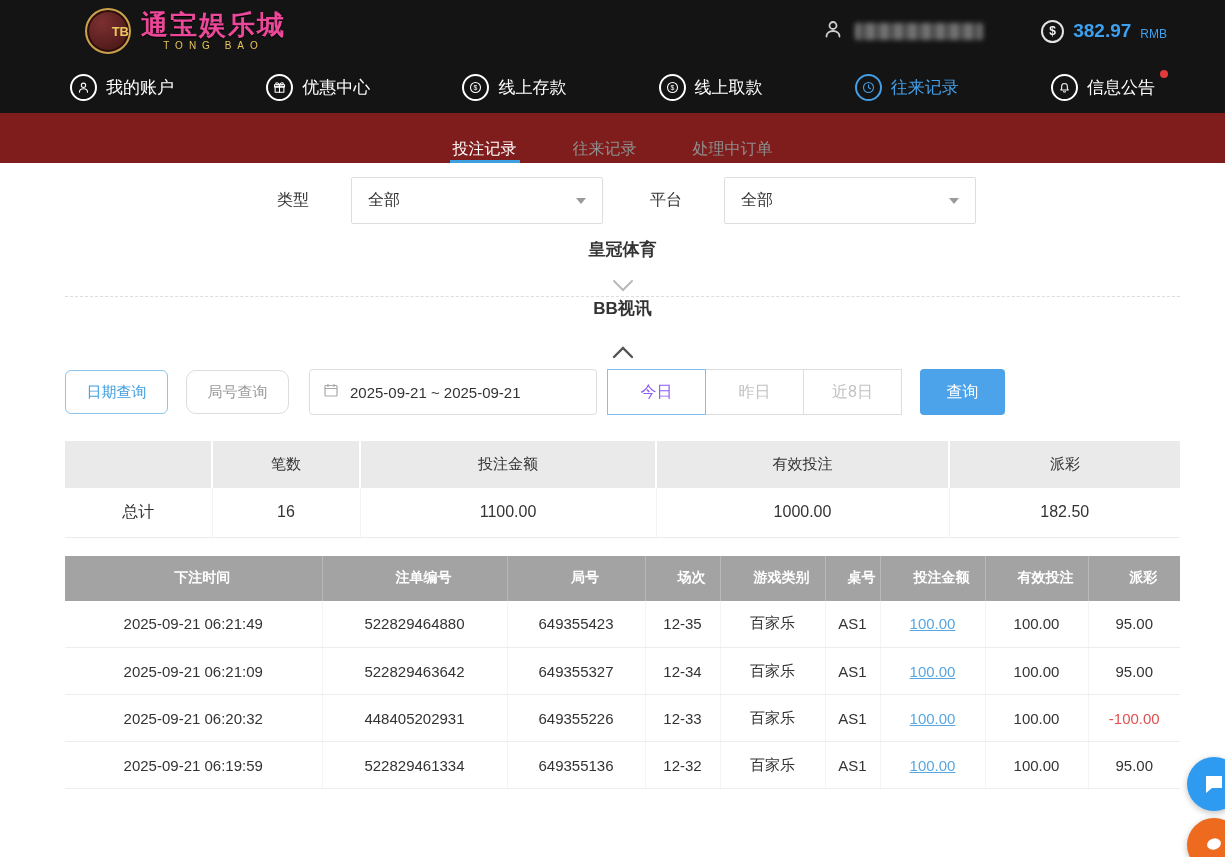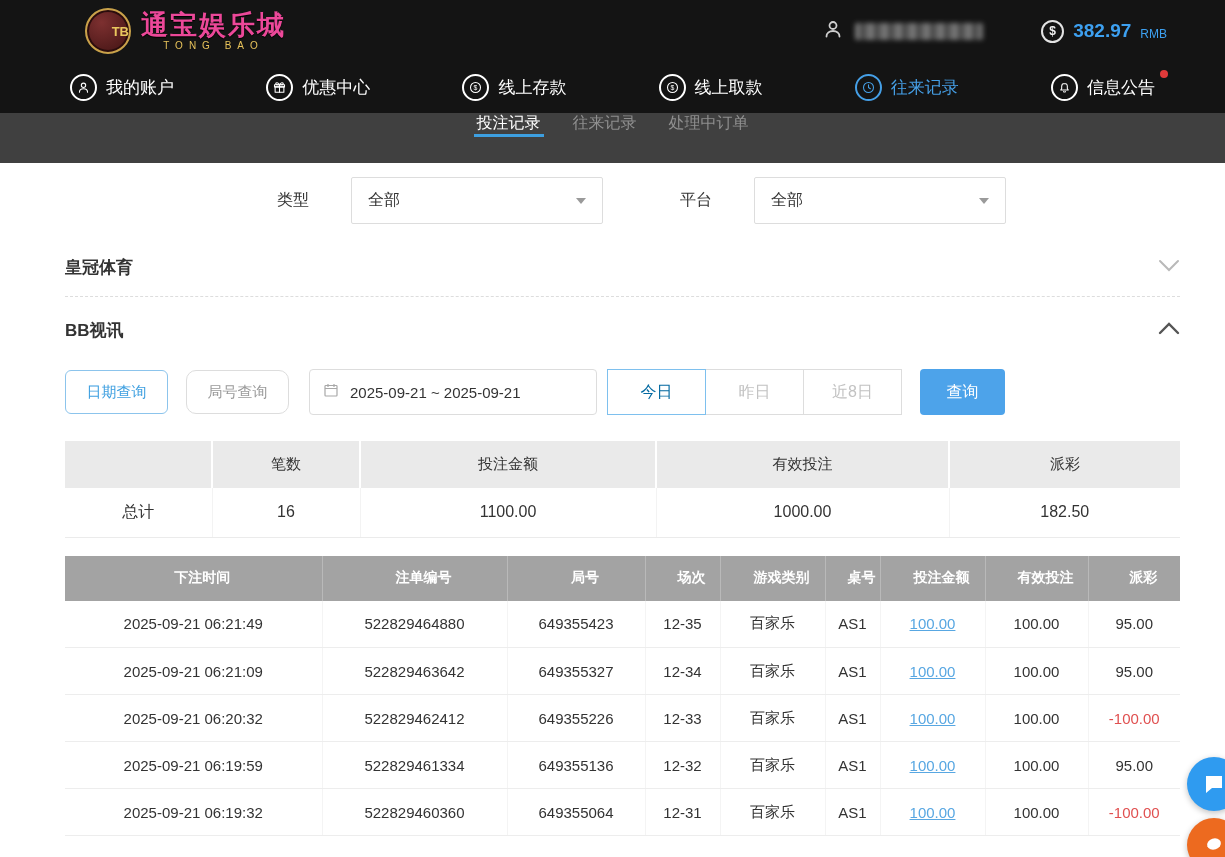--- a/index.html
+++ b/index.html
@@ -34,56 +34,56 @@
   .nav-item { display:flex; align-items:center; gap:9px; color:#fff; cursor:pointer; position:relative; }
   .nav-item.active { color:#459fe6; }
   .nav-icn { width:27px; height:27px; border:2px solid currentColor; border-radius:50%;
     display:flex; align-items:center; justify-content:center; flex:none; }
   .nav-icn svg { width:15px; height:15px; stroke:currentColor; fill:none; stroke-width:1.7; stroke-linecap:round; stroke-linejoin:round; }
   .nav-icn svg text { stroke:none; }
   .nav-label { font-size:17px; }
   .nav-dot { position:absolute; top:-4px; right:-13px; width:8px; height:8px; border-radius:50%; background:#e03a3a; }
 
   
-  .subtabs { height:50px; background:#404040; display:flex; align-items:flex-start; justify-content:center; gap:26px; }
+  .subtabs { height:50px; background:#7f1d1d; display:flex; align-items:flex-end; justify-content:center; gap:50px; }
   .subtab { display:flex; align-items:center; font-size:16px; color:#8f8f8f; border-bottom:3px solid transparent; padding:0 3px; cursor:pointer; }
   .subtab.active { color:#fff; border-bottom-color:#3d9fe0; }
 
   
   .filters { display:flex; align-items:center; padding:14px 0; margin-left:277px;gap:24px; }
   .flabel { font-size:16px; color:#333; margin-right:18px; }
-  .flabel.plat { margin-left:53px; }
+  .flabel.plat { margin-left:23px; }
   .select { width:252px; height:47px; border:1px solid #ddd; border-radius:2px; background:#fff;
     display:flex; align-items:center; justify-content:space-between; padding:0 16px; cursor:pointer; }
   .sel-value { font-size:16px; color:#333; }
   .caret { width:0; height:0; border-left:5px solid transparent; border-right:5px solid transparent; border-top:6px solid #9a9a9a; }
 
   
   .acc-section { margin:0 45px 0 65px; }
-  .acc-header { display:flex; align-items:center; justify-content:space-between; height:58px; cursor:pointer; }
+  .acc-header { display:flex; align-items:center; justify-content:space-between; height:58px; cursor:pointer;flex-direction:column; }
   .acc-title { font-size:17px; font-weight:bold; color:#333; }
   .acc-section.crown { border-bottom:1px dashed #ddd; }
   .acc-section.bb .acc-header { height:66px; }
   .acc-chevron svg { width:22px; height:13px; fill:none; stroke-width:2; stroke-linecap:round; }
   .acc-chevron.down svg { stroke:#b9b9b9; }
   .acc-chevron.up svg { stroke:#555; stroke-width:2.4; }
 
   
   .query-row { display:flex; align-items:center; margin-top:6px; }
   button { font-family:"Liberation Sans", sans-serif; }
   .btn.outline-blue { width:103px; height:44px; border:1px solid #8cc4ec; color:#3d9fe0; background:#fff; border-radius:6px; font-size:15px; cursor:pointer; }
   .btn.outline-gray { width:103px; height:44px; border:1px solid #ddd; color:#999; background:#fff; border-radius:10px; font-size:15px; margin-left:18px; cursor:pointer; }
   .date-box { margin-left:20px; width:288px; height:46px; border:1px solid #ddd; border-radius:4px;
     display:flex; align-items:center; gap:10px; padding:0 12px; cursor:pointer; }
   .cal svg { width:18px; height:18px; stroke:#a8a8a8; fill:none; stroke-width:1.6; }
   .date-text { font-size:15px; color:#333; }
   .seg { display:flex; margin-left:10px; }
   .seg-btn { width:99px; height:46px; background:#fff; border:1px solid #ddd; color:#c2c2c2; font-size:16px; margin-left:-1px; cursor:pointer; }
   .seg-btn:first-child { margin-left:0; }
-  .seg-btn.active { border-color:#7ec0ee; color:#0369a1; position:relative; z-index:2; }
+  .seg-btn.active { border-color:#7ec0ee; color:#8b5cf6; position:relative; z-index:2; }
   .btn.primary { margin-left:18px; width:85px; height:46px; background:#4da3ea; color:#fff; border:none; border-radius:4px; font-size:16px; cursor:pointer; }
 
   
   .sum-table { width:100%; border-collapse:collapse; margin-top:26px; table-layout:fixed; }
   .sum-table th { background:#eaeaea; height:47px; font-size:15px; font-weight:400; color:#333; border-right:2px solid #fff; }
   .sum-table th:last-child { border-right:none; }
   .sum-table td { background:#fff; height:49px; text-align:center; font-size:16px; color:#333;
     border-bottom:1px solid #ebebeb; border-right:1px solid #f3f3f3; }
   .sum-table td:last-child { border-right:none; }
 
@@ -328,50 +328,39 @@
           <td>649355327</td>
           <td>12-34</td>
           <td>百家乐</td>
           <td>AS1</td>
           <td><span class="bet-link">100.00</span></td>
           <td>100.00</td>
           <td data-neg="false">95.00</td>
         </tr>
         <tr>
           <td>2025-09-21 06:20:32</td>
-          <td>522829462412</td>
+          <td>448405202931</td>
           <td>649355226</td>
           <td>12-33</td>
           <td>百家乐</td>
           <td>AS1</td>
           <td><span class="bet-link">100.00</span></td>
           <td>100.00</td>
           <td data-neg="true">-100.00</td>
         </tr>
         <tr>
           <td>2025-09-21 06:19:59</td>
           <td>522829461334</td>
           <td>649355136</td>
           <td>12-32</td>
           <td>百家乐</td>
           <td>AS1</td>
           <td><span class="bet-link">100.00</span></td>
           <td>100.00</td>
           <td data-neg="false">95.00</td>
-        </tr>
-        <tr>
-          <td>2025-09-21 06:19:32</td>
-          <td>522829460360</td>
-          <td>649355064</td>
-          <td>12-31</td>
-          <td>百家乐</td>
-          <td>AS1</td>
-          <td><span class="bet-link">100.00</span></td>
-          <td>100.00</td>
-          <td data-neg="true">-100.00</td>
         </tr>
       </tbody>
         </table>
     </section>
   </main>
 
   <div class="float-btn float-chat">
     <svg viewBox="0 0 24 24">
         <path d="M4 4h16v12H10l-6 5z" fill="#fff"></path>
       </svg>

